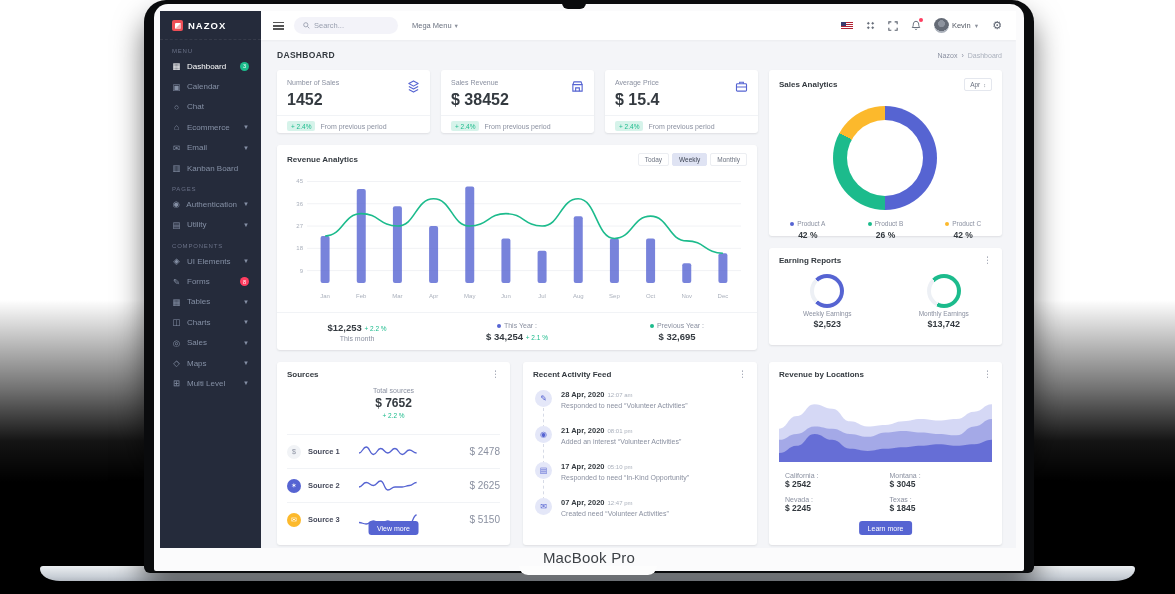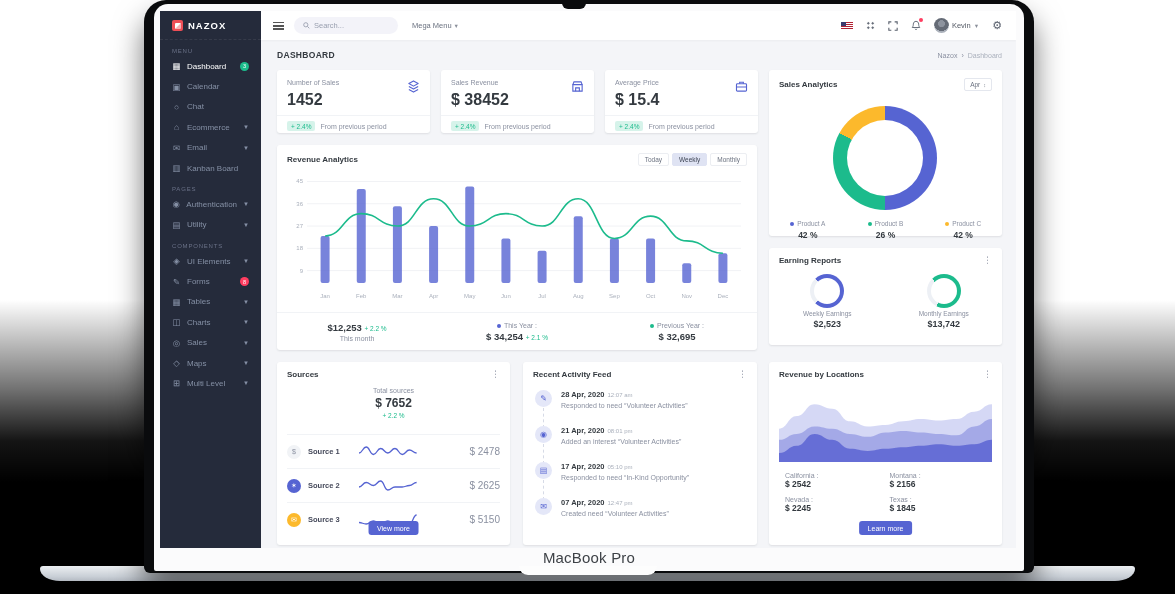--- a/index.html
+++ b/index.html
@@ -528,21 +528,21 @@
             <path d="M0,51.8 C8.875,51.8 8.875,45.879999999999995 17.75,45.879999999999995 C26.625,45.879999999999995 26.625,38.480000000000004 35.5,38.480000000000004 C44.375,38.480000000000004 44.375,40.699999999999996 53.25,40.699999999999996 C62.125,40.699999999999996 62.125,45.879999999999995 71,45.879999999999995 C79.875,45.879999999999995 79.875,48.84 88.75,48.84 C97.625,48.84 97.625,44.4 106.5,44.4 C115.375,44.4 115.375,42.92 124.25,42.92 C133.125,42.92 133.125,44.4 142,44.4 C150.875,44.4 150.875,45.879999999999995 159.75,45.879999999999995 C168.625,45.879999999999995 168.625,47.36 177.5,47.36 C186.375,47.36 186.375,38.480000000000004 195.25,38.480000000000004 C204.125,38.480000000000004 204.125,31.080000000000005 213,31.080000000000005 L213,74 L0,74 Z" fill="rgba(104,112,214,0.45)"></path>
             <path d="M0,65.12 C8.875,65.12 8.875,57.72 17.75,57.72 C26.625,57.72 26.625,45.879999999999995 35.5,45.879999999999995 C44.375,45.879999999999995 44.375,51.8 53.25,51.8 C62.125,51.8 62.125,60.68 71,60.68 C79.875,60.68 79.875,62.9 88.75,62.9 C97.625,62.9 97.625,60.68 106.5,60.68 C115.375,60.68 115.375,59.2 124.25,59.2 C133.125,59.2 133.125,57.72 142,57.72 C150.875,57.72 150.875,56.24 159.75,56.24 C168.625,56.24 168.625,57.72 177.5,57.72 C186.375,57.72 186.375,56.24 195.25,56.24 C204.125,56.24 204.125,51.8 213,51.8 L213,74 L0,74 Z" fill="rgba(92,100,210,0.85)"></path>
           </svg>
         <div class="loc-stats" id="loc-stats">
             <div class="loc-stat">
               <span class="loc-label">California :</span>
               <span class="loc-val">$ 2542</span>
             </div>
             <div class="loc-stat">
               <span class="loc-label">Montana :</span>
-              <span class="loc-val">$ 2156</span>
+              <span class="loc-val">$ 3045</span>
             </div>
             <div class="loc-stat">
               <span class="loc-label">Nevada :</span>
               <span class="loc-val">$ 2245</span>
             </div>
             <div class="loc-stat">
               <span class="loc-label">Texas :</span>
               <span class="loc-val">$ 1845</span>
             </div>
           </div>

